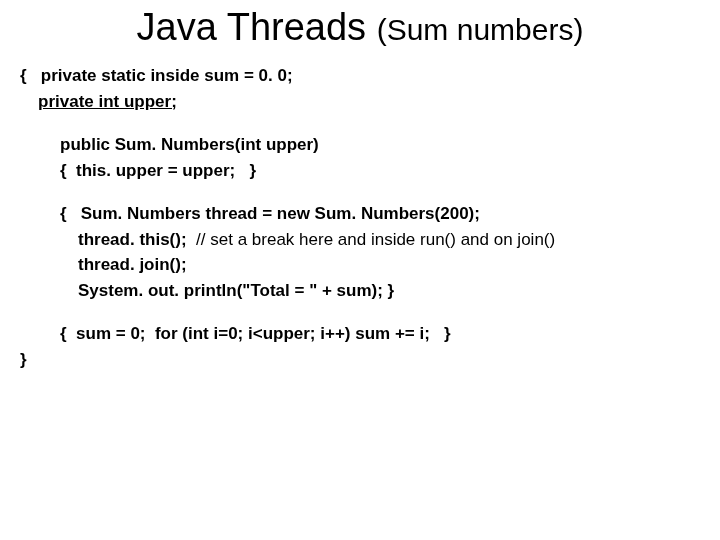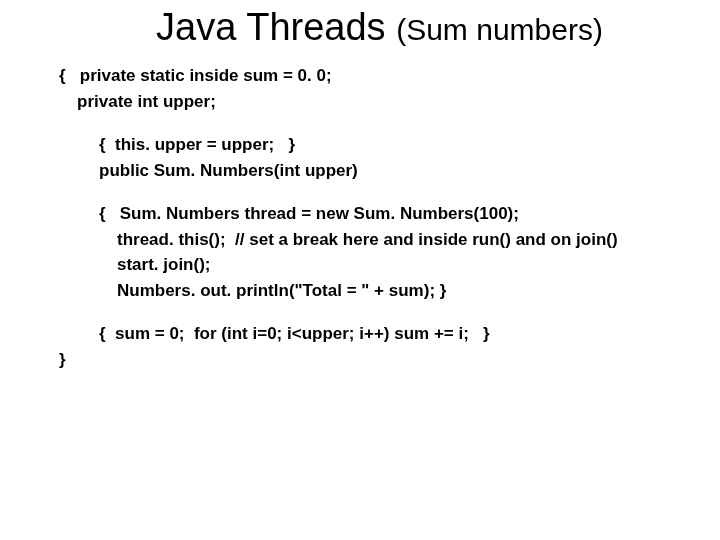--- a/index.html
+++ b/index.html
@@ -6,60 +6,59 @@
     body {
       width: 720px;
       height: 540px;
       background: #ffffff;
       font-family: Arial, Helvetica, sans-serif;
       color: #000;
       overflow: hidden;
     }
     .slide {
       padding: 6px 20px 20px 20px;
-      margin-left: 39px;
     }
     .title {
       text-align: center;
       font-size: 34px;
       font-weight: normal;
       margin-bottom: 14px;
     }
     .title .main { font-size: 38px; }
     .title .sub { font-size: 30px; }
     .code {
       font-family: Arial, Helvetica, sans-serif;
       font-size: 17px;
       line-height: 1.5;
       font-weight: bold;
     }
     .code .line { white-space: pre; }
-    .i1 { padding-left: 18px; }
+    .i1 { padding-left: 18px; text-decoration: underline; }
     .i2 { padding-left: 40px; }
     .i3 { padding-left: 58px; }
     .gap { height: 18px; }
     .ital { }
-    .norm { font-weight: bold; }
+    .norm { font-weight: normal; }
   </style>
 </head>
 <body>
 
 <div class="slide">
   <h1 class="title">
     <span class="main">Java Threads </span><span class="sub">(Sum numbers)</span>
   </h1>
 
   <div class="code">
     <div class="line"><span>{   private static inside </span><span class="ital">sum = 0. 0;</span></div>
     <div class="line i1">private int upper;</div>
     <div class="gap"></div>
+    <div class="line i2">public Sum. Numbers(int upper)</div>
     <div class="line i2">{  this. upper = upper;   }</div>
-    <div class="line i2">public Sum. Numbers(int upper)</div>
     <div class="gap"></div>
-    <div class="line i2">{   Sum. Numbers thread = new Sum. Numbers(100);</div>
+    <div class="line i2">{   Sum. Numbers thread = new Sum. Numbers(200);</div>
     <div class="line i3"><span>thread. this();  </span><span class="norm">// set a break here and inside run() and on join()</span></div>
-    <div class="line i3">start. join();</div>
-    <div class="line i3"><span>Numbers. </span><span class="ital">out. println("Total = " + sum); </span><span>}</span></div>
+    <div class="line i3">thread. join();</div>
+    <div class="line i3"><span>System. </span><span class="ital">out. println("Total = " + sum); </span><span>}</span></div>
     <div class="gap"></div>
     <div class="line i2"><span>{  </span><span class="ital">sum = 0;  for (int i=0; i&lt;upper; i++) sum += i;   </span><span>}</span></div>
     <div class="line">}</div>
   </div>
 </div>
 
 </body></html>

